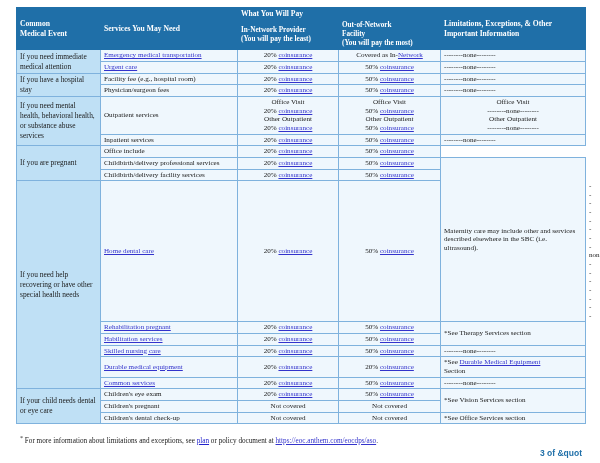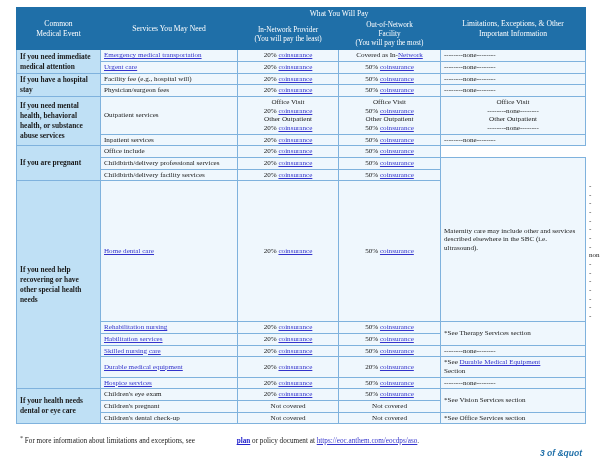--- a/index.html
+++ b/index.html
@@ -38,34 +38,34 @@
     border: 1px solid #7fb2dd;
     padding: 1px 3px;
     vertical-align: middle;
     background: #eff7fd;
   }
 
   
   thead th {
     background: #1f6fa8 !important;
     color: #ffffff;
-    font-weight: normal;
-    text-align: center;
+    font-weight: bold;
+    text-align: left;
     border: 1px solid #1f6fa8 !important;
     padding: 3px 2px;
     line-height: 1.25;
   }
   thead th.hdr-main { font-size: 7.6px; }
   thead th.hdr-sub  { font-size: 7.2px; }
   .hdr-line { display: block; }
 
   
   td.event {
     background: #bfe0f5 !important;
-    font-weight: bold;
+    font-weight: normal;
     font-size: 7.4px;
     text-align: left;
     vertical-align: middle;
     padding-left: 6px;
     line-height: 1.35;
     border-left: 1px solid #7fb2dd;
   }
   td.service {
     text-align: left;
     padding-left: 5px;
@@ -93,31 +93,30 @@
     position: absolute;
     left: 20px;
     top: 435px;
     width: 545px;
     font-size: 7.2px;
     line-height: 1.3;
     color: #1a1a1a;
   }
   .footnote .star { vertical-align: super; font-size: 6px; }
   .footnote a, .footnote .lnk { color: #3333cc; text-decoration: underline; }
-  .footnote .bold-lnk { font-weight: bold; color: #2222cc; text-decoration: underline; margin-left: 40px; }
+  .footnote .bold-lnk { font-weight: normal; color: #2222cc; text-decoration: underline; }
 
   .pagenum {
     position: absolute;
     right: 18px;
     top: 448px;
     font-family: "Liberation Sans", sans-serif;
     font-size: 8.5px;
     font-weight: bold;
     color: #1f6fa8;
-    font-style: italic;
   }
 </style>
 </head>
 <body>
 
 <div class="page">
 
   <table class="sbc">
     <colgroup>
       <col style="width:84px">
@@ -160,21 +159,21 @@
           <td class="limits" rowspan="1">--------none--------</td>
         </tr>
         <tr>
           <td class="service"><span class="lnk">Urgent care</span></td>
           <td class="pay">20% <span class="lnk">coinsurance</span></td>
           <td class="pay">50% <span class="lnk">coinsurance</span></td>
           <td class="limits" rowspan="1">--------none--------</td>
         </tr>
         <tr class="grp-top">
           <td class="event" rowspan="2">If you have a hospital stay</td>
-          <td class="service">Facility fee (e.g., hospital will)</td>
+          <td class="service">Facility fee (e.g., hospital room)</td>
           <td class="pay">20% <span class="lnk">coinsurance</span></td>
           <td class="pay">50% <span class="lnk">coinsurance</span></td>
           <td class="limits" rowspan="1">--------none--------</td>
         </tr>
         <tr>
           <td class="service">Physician/surgeon fees</td>
           <td class="pay">20% <span class="lnk">coinsurance</span></td>
           <td class="pay">50% <span class="lnk">coinsurance</span></td>
           <td class="limits" rowspan="1">--------none--------</td>
         </tr>
@@ -224,21 +223,21 @@
           <td class="pay">50% <span class="lnk">coinsurance</span></td>
         </tr>
         <tr class="grp-top">
           <td class="event" rowspan="6">If you need help recovering or have other special health needs</td>
           <td class="service"><span class="lnk">Home dental care</span></td>
           <td class="pay">20% <span class="lnk">coinsurance</span></td>
           <td class="pay">50% <span class="lnk">coinsurance</span></td>
           <td class="limits" rowspan="1">--------none--------</td>
         </tr>
         <tr>
-          <td class="service"><span class="lnk">Rehabilitation nursing</span></td>
+          <td class="service"><span class="lnk">Rehabilitation pregnant</span></td>
           <td class="pay">20% <span class="lnk">coinsurance</span></td>
           <td class="pay">50% <span class="lnk">coinsurance</span></td>
           <td class="limits" rowspan="2">*See Therapy Services section</td>
         </tr>
         <tr>
           <td class="service"><span class="lnk">Habilitation services</span></td>
           <td class="pay">20% <span class="lnk">coinsurance</span></td>
           <td class="pay">50% <span class="lnk">coinsurance</span></td>
         </tr>
         <tr>
@@ -247,27 +246,27 @@
           <td class="pay">50% <span class="lnk">coinsurance</span></td>
           <td class="limits" rowspan="1">--------none--------</td>
         </tr>
         <tr>
           <td class="service"><span class="lnk">Durable medical equipment</span></td>
           <td class="pay">20% <span class="lnk">coinsurance</span></td>
           <td class="pay">20% <span class="lnk">coinsurance</span></td>
           <td class="limits" rowspan="1">*See <span class="lnk">Durable Medical Equipment</span><br>Section</td>
         </tr>
         <tr>
-          <td class="service"><span class="lnk">Hospice services</span></td>
-          <td class="pay">20% <span class="lnk">coinsurance</span></td>
-          <td class="pay">50% <span class="lnk">coinsurance</span></td>
-          <td class="limits" rowspan="1">--------none--------</td>
-        </tr>
-        <tr class="grp-top">
-          <td class="event" rowspan="3">If your health needs dental or eye care</td>
+          <td class="service"><span class="lnk">Common services</span></td>
+          <td class="pay">20% <span class="lnk">coinsurance</span></td>
+          <td class="pay">50% <span class="lnk">coinsurance</span></td>
+          <td class="limits" rowspan="1">--------none--------</td>
+        </tr>
+        <tr class="grp-top">
+          <td class="event" rowspan="3">If your child needs dental or eye care</td>
           <td class="service">Children's eye exam</td>
           <td class="pay">20% <span class="lnk">coinsurance</span></td>
           <td class="pay">50% <span class="lnk">coinsurance</span></td>
           <td class="limits" rowspan="2">*See Vision Services section</td>
         </tr>
         <tr>
           <td class="service">Children's pregnant</td>
           <td class="pay">Not covered</td>
           <td class="pay">Not covered</td>
         </tr>

